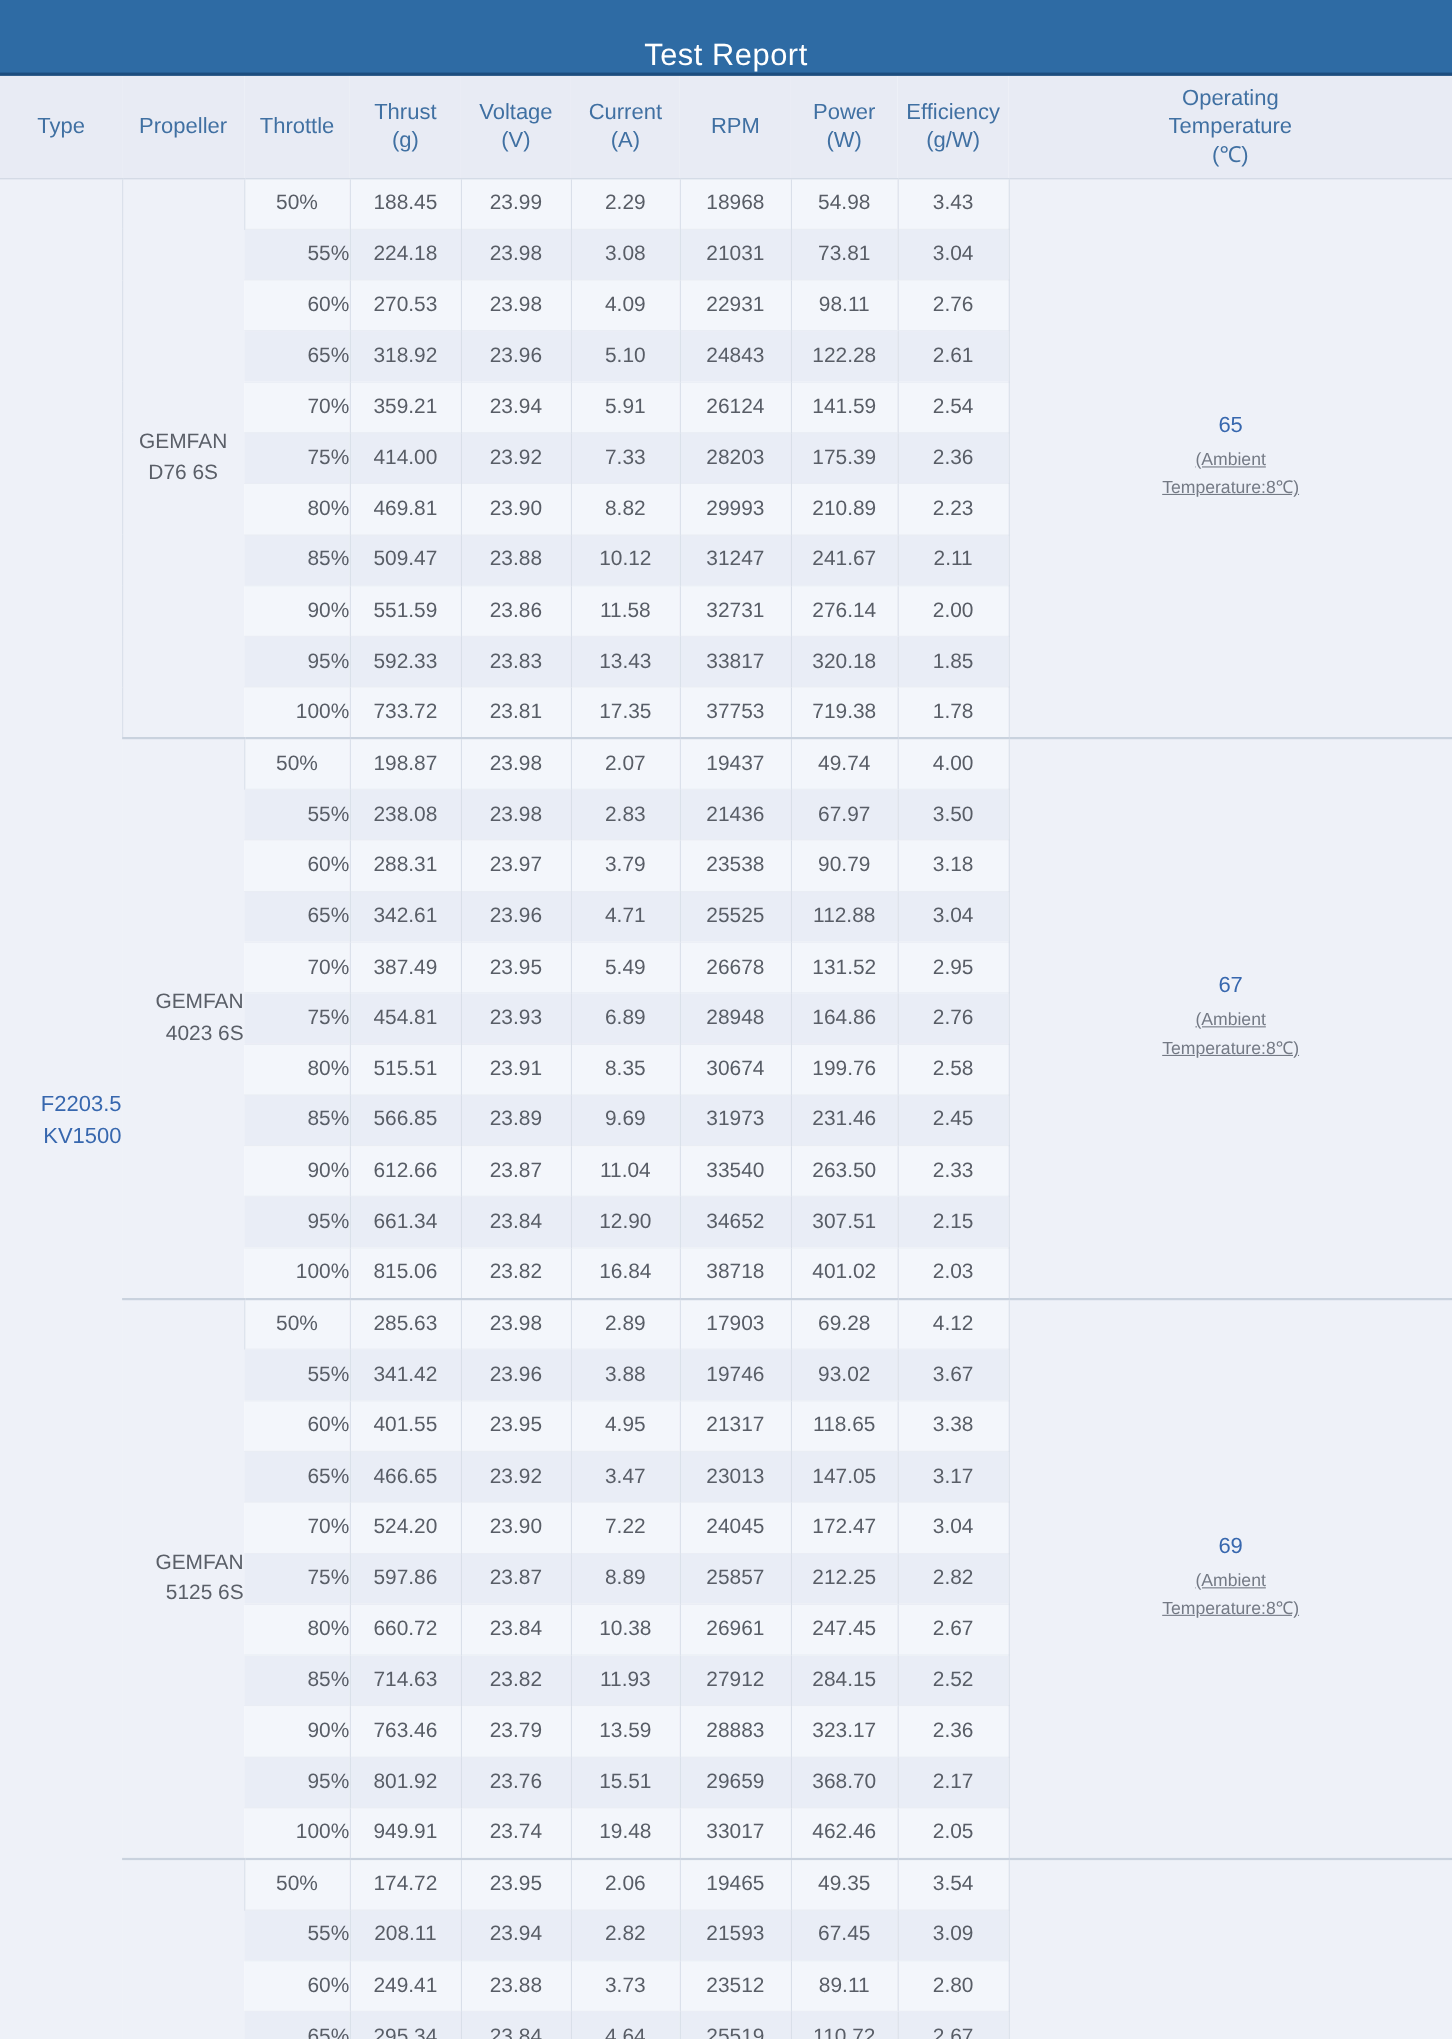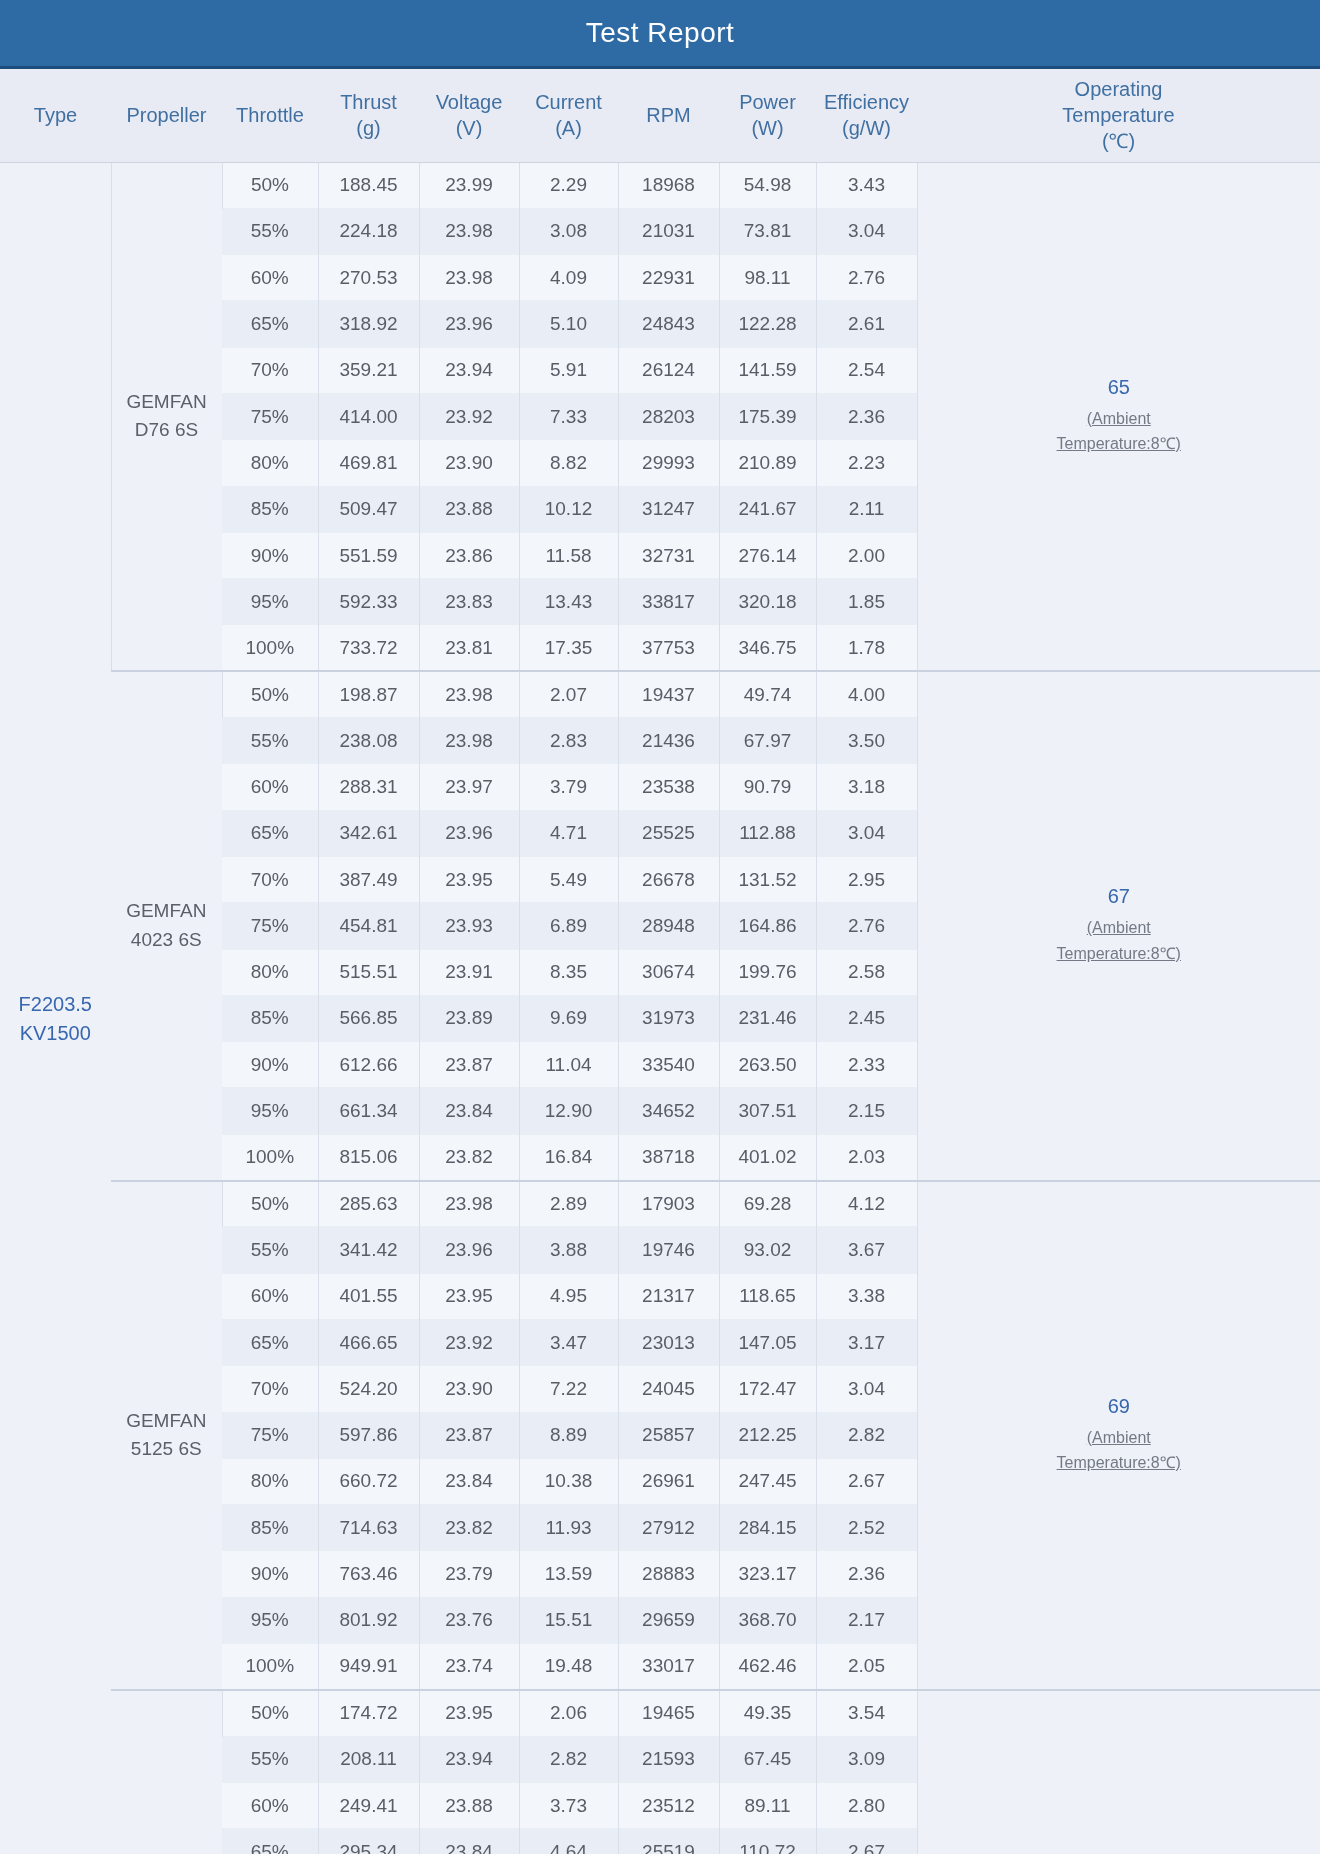--- a/index.html
+++ b/index.html
@@ -18,21 +18,21 @@
   }
   *{box-sizing:border-box;}
   html,body{margin:0;padding:0;}
   body{
     width:1320px;height:1854px;overflow:hidden;background:#ffffff;
     font-family:"Liberation Sans", sans-serif;
   }
   .title-bar{
     height:69px;background:var(--title-bar-bg);
     border-bottom:3px solid var(--title-bar-border);
-    display:flex;align-items:center;justify-content:center;
+    display:flex;align-items:flex-end;justify-content:center;
   }
   .title-bar h1{
     margin:0;color:#ffffff;font-size:28px;font-weight:400;letter-spacing:.5px;
   }
   table{
     border-collapse:collapse;table-layout:fixed;width:1320px;
   }
   tr.header-row{height:93px;background:var(--header-bg);}
   th{
     font-weight:400;color:var(--header-text);font-size:20px;line-height:1.3;
@@ -40,21 +40,21 @@
     border-bottom:1px solid #ccd4e0;
   }
   th .h-label{display:block;}
   th.temp-h .h-label{width:170px;margin:0 auto;}
   td{
     text-align:center;vertical-align:middle;
     font-size:19px;color:var(--data-text);
     padding:0;border-left:1px solid var(--v-line);
     border-top:1px solid var(--row-line);
   }
-  td:first-child{border-left:none;}
+  td:first-child{border-left:none;text-align:right;}
   tr.data-row{height:46.3px;}
   tr.sec-start td{border-top:2px solid var(--sec-line);}
   td.s0{background:var(--row-light);}
   td.s1{background:var(--row-dark);}
   td.side{background:var(--side-bg);}
   td.type-cell{
     color:var(--accent-blue);font-size:20px;white-space:pre-line;line-height:1.45;
   }
   td.prop-cell{white-space:pre-line;line-height:1.5;color:#5a5f68;margin-top:14px;}
   .temp-val{color:var(--accent-blue);font-size:20px;margin-bottom:7px;}
@@ -198,21 +198,21 @@
           <td class="s1">33817</td>
           <td class="s1">320.18</td>
           <td class="s1">1.85</td>
         </tr>
         <tr class="data-row">
           <td class="s0">100%</td>
           <td class="s0">733.72</td>
           <td class="s0">23.81</td>
           <td class="s0">17.35</td>
           <td class="s0">37753</td>
-          <td class="s0">346.75</td>
+          <td class="s0">719.38</td>
           <td class="s0">1.78</td>
         </tr>
         <tr class="data-row sec-start">
           <td rowspan="11" class="side prop-cell">GEMFAN
 4023 6S</td>
           <td class="s0">50%</td>
           <td class="s0">198.87</td>
           <td class="s0">23.98</td>
           <td class="s0">2.07</td>
           <td class="s0">19437</td>

